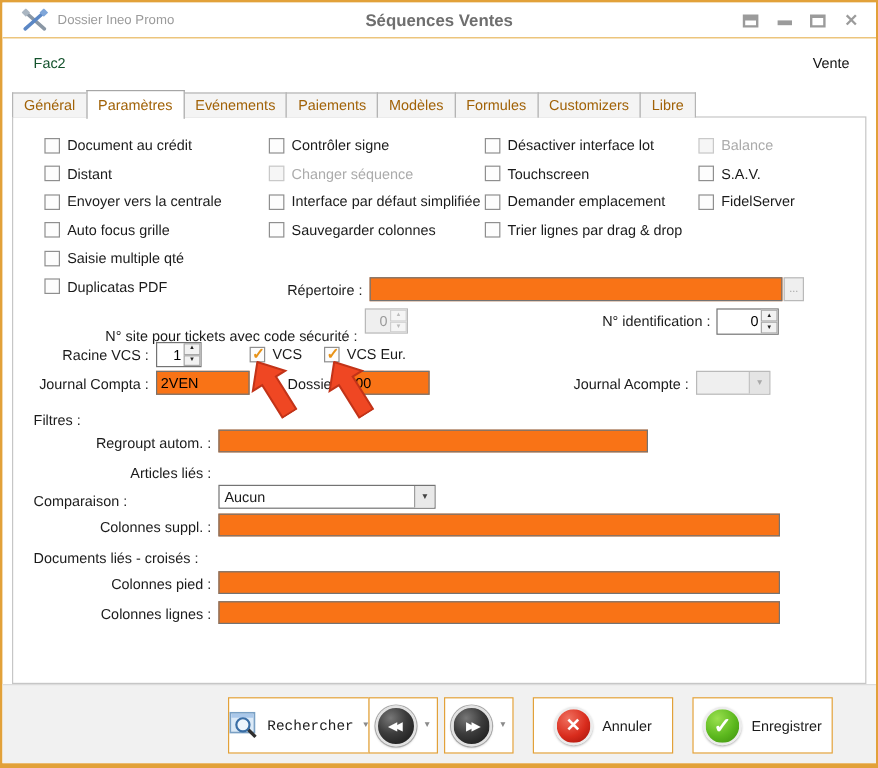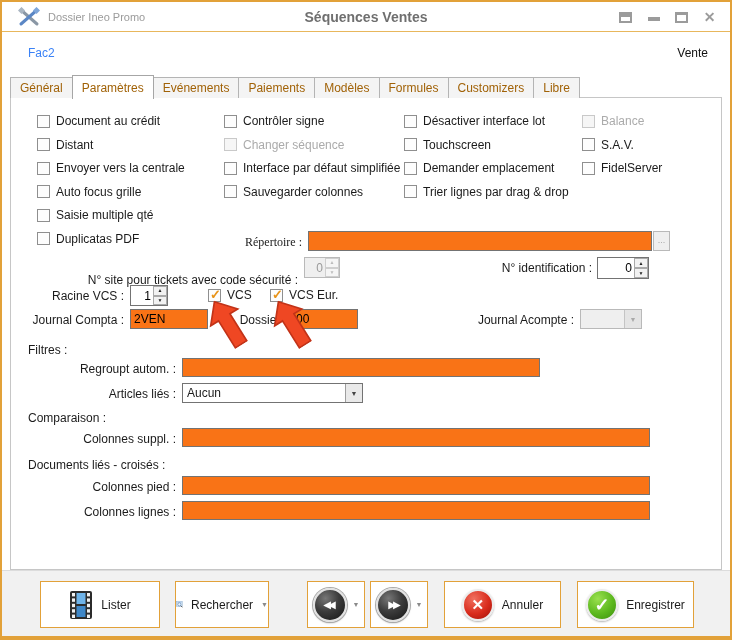--- a/index.html
+++ b/index.html
@@ -17,21 +17,21 @@
              font-size:14px;font-weight:bold;color:#6f6f6f;}
   .win-controls{position:absolute;right:13px;top:0;height:30px;display:flex;align-items:center;gap:13px;}
   .wc{display:flex;align-items:center;justify-content:center;width:15px;height:15px;cursor:pointer;}
   .ic-restore{width:13px;height:11px;border:2px solid #9b9b9b;border-top-width:5px;}
   .ic-min{width:12px;height:4px;background:#9b9b9b;margin-top:4px;}
   .ic-max{width:13px;height:11px;border:2px solid #9b9b9b;border-top-width:3px;}
   .ic-close{color:#9b9b9b;font-size:14px;font-weight:bold;line-height:1;}
   .ic-close::after{content:"✕";}
 
   
-  .hdr-left{position:absolute;left:26px;top:44px;font-size:12px;color:#3b82f6;}
+  .hdr-left{position:absolute;left:26px;top:44px;font-size:12px;color:#14532d;}
   .hdr-right{position:absolute;right:22px;top:44px;font-size:12px;color:#111;}
 
   
   .tabstrip{position:absolute;left:8px;top:72px;display:flex;align-items:flex-end;z-index:3;}
   .tab{padding:3px 9px 3px 9px;border:1px solid #b4b4b4;border-bottom:none;background:#f4f4f4;
        font-size:12px;color:#a16207;white-space:nowrap;cursor:pointer;margin-right:-1px;height:21px;}
   .tab.active{background:#fff;height:24px;padding-top:5px;position:relative;top:1px;
               border-color:#a6a6a6;box-shadow:0 2px 0 #fff;}
 
   
@@ -218,21 +218,21 @@
     <label class="cb">
         <span class="box"></span>
         <span class="cbl">S.A.V.</span>
       </label>
     <label class="cb">
         <span class="box"></span>
         <span class="cbl">FidelServer</span>
       </label>
   </div>
 
-  <span class="flabel" style="left:200px;top:233px;width:100px;font-family:Liberation Serif, serif;">Répertoire :</span>
+  <span class="flabel" style="left:200px;top:233px;width:100px;">Répertoire :</span>
   <input class="txt" style="left: 306px; top: 229px; width: 344px; height: 20px;" value="">
   <span class="browse" style="left:651px;top:229px;width:17px;height:20px;">...</span>
 
   <span class="flabel" style="left:20px;top:271px;width:276px;">N° site pour tickets avec code sécurité :</span>
   <div class="spin dis" style="left:302px;top:255px;width:36px;height:21px;">
     <input disabled="" value="0" style="">
     <span class="spinbtns">
         <span class="sb up"></span>
         <span class="sb dn"></span>
       </span>
@@ -277,55 +277,37 @@
     <polygon points="20,1 39,23 28,23 28,61 12,61 12,23 1,23" fill="#EF4723" stroke="#C23318" stroke-width="2"></polygon>
   </svg>
   <svg class="red-arrow" style="left:258px;top:299px;" viewBox="0 0 40 62">
     <polygon points="20,1 39,23 28,23 28,61 12,61 12,23 1,23" fill="#EF4723" stroke="#C23318" stroke-width="2"></polygon>
   </svg>
 
   <span class="slabel" style="left:26px;top:341px;">Filtres :</span>
   <span class="flabel" style="left:60px;top:360px;width:114px;">Regroupt autom. :</span>
   <input class="txt" style="left: 180px; top: 356px; width: 358px; height: 19px;" value="">
   <span class="flabel" style="left:60px;top:385px;width:114px;">Articles liés :</span>
-  <div class="combo" style="left:180px;top:381px;width:181px;height:20px;">
+  <div class="combo" style="left:180px;top:402px;width:181px;height:20px;">
     <span>Aucun</span>
     <span class="caret"></span>
   </div>
 
   <span class="slabel" style="left:26px;top:409px;">Comparaison :</span>
   <span class="flabel" style="left:60px;top:430px;width:114px;">Colonnes suppl. :</span>
   <input class="txt" style="left: 180px; top: 426px; width: 468px; height: 19px;" value="">
 
   <span class="slabel" style="left:26px;top:456px;">Documents liés - croisés :</span>
   <span class="flabel" style="left:60px;top:478px;width:114px;">Colonnes pied :</span>
   <input class="txt" style="left: 180px; top: 474px; width: 468px; height: 19px;" value="">
   <span class="flabel" style="left:60px;top:503px;width:114px;">Colonnes lignes :</span>
   <input class="txt" style="left: 180px; top: 499px; width: 468px; height: 19px;" value="">
 
   <div class="footer">
-    <div class="btn" style="left:38px;width:120px;">
-      <svg width="24" height="28" viewBox="0 0 24 28">
-        <rect x="1" y="0" width="22" height="28" rx="2" fill="#2b2b2b"></rect>
-        <rect x="3" y="2" width="3" height="3.4" fill="#f2f2f2"></rect>
-          <rect x="3" y="7.4" width="3" height="3.4" fill="#f2f2f2"></rect>
-          <rect x="3" y="12.8" width="3" height="3.4" fill="#f2f2f2"></rect>
-          <rect x="3" y="18.2" width="3" height="3.4" fill="#f2f2f2"></rect>
-          <rect x="3" y="23.6" width="3" height="3.4" fill="#f2f2f2"></rect>
-        <rect x="18" y="2" width="3" height="3.4" fill="#f2f2f2"></rect>
-          <rect x="18" y="7.4" width="3" height="3.4" fill="#f2f2f2"></rect>
-          <rect x="18" y="12.8" width="3" height="3.4" fill="#f2f2f2"></rect>
-          <rect x="18" y="18.2" width="3" height="3.4" fill="#f2f2f2"></rect>
-          <rect x="18" y="23.6" width="3" height="3.4" fill="#f2f2f2"></rect>
-        <rect x="7.5" y="2" width="9" height="11" fill="#6fb3e8"></rect>
-        <rect x="7.5" y="15" width="9" height="11" fill="#3f87c7"></rect>
-      </svg>
-      <span>Lister</span>
-    </div>
-    <div class="btn" style="left:173px;width:94px;">
+    <div class="btn" style="left:188px;width:118px;font-family:Liberation Mono, monospace;">
       <svg width="26" height="25" viewBox="0 0 26 25">
         <rect x="1" y="1" width="22" height="18" fill="#dceaf7" stroke="#7aa0c4" stroke-width="1.5"></rect>
         <rect x="2" y="2" width="20" height="3.5" fill="#aac8ea"></rect>
         <line x1="17" y1="16" x2="24" y2="23" stroke="#2f2f2f" stroke-width="3"></line>
         <circle cx="12.5" cy="12" r="6" fill="#eef5fc" stroke="#3a6ea5" stroke-width="2"></circle>
       </svg>
       <span>Rechercher</span>
       <span class="mini-caret"></span>
     </div>
     <div class="btn" style="left:305px;width:58px;gap:6px;">

